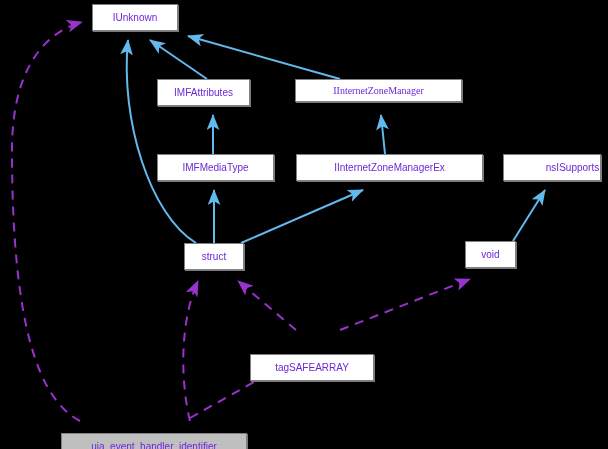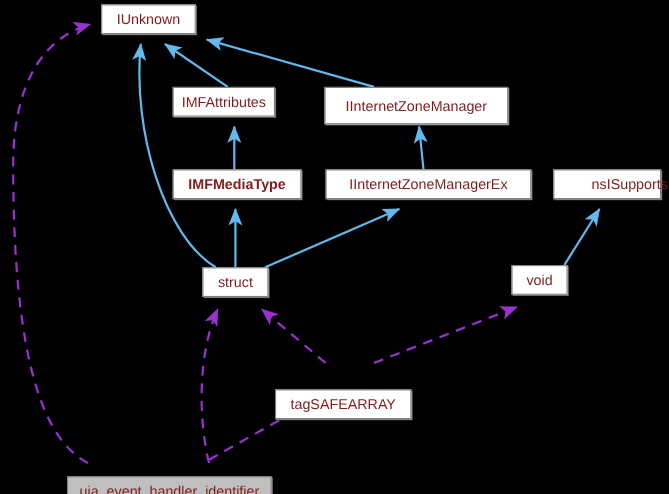--- a/index.html
+++ b/index.html
@@ -9,22 +9,22 @@
     background:#000000;
     font-family:"Liberation Sans","DejaVu Sans",sans-serif;
     overflow:hidden;
   }
   #edges{position:absolute;left:0;top:0;width:608px;height:449px;}
   .node{
     position:absolute;
     box-sizing:border-box;
     border:1px solid #808080;
     background:#ffffff;
-    color:#7f1d1d;
-    font-size:13px;
+    color:#6d28d9;
+    font-size:10px;
     line-height:1;
     display:flex;
     align-items:center;
     justify-content:center;
     white-space:nowrap;
     box-shadow:1px 1px 0 0 #7a7a7a;
     z-index:5;
   }
   .node.current{
     background:#bfbfbf;
@@ -74,25 +74,25 @@
   </svg>
 
   <div class="node" style="left:92px;top:4px;width:86px;height:27px;">
     <span class="node-label">IUnknown</span>
   </div>
 
   <div class="node" style="left:157px;top:79px;width:93px;height:27px;">
     <span class="node-label">IMFAttributes</span>
   </div>
 
-  <div class="node" style="left:295px;top:79px;width:167px;height:34px;">
+  <div class="node" style="left:295px;top:79px;width:167px;height:23px;font-family:Liberation Serif, serif;">
     <span class="node-label">IInternetZoneManager</span>
   </div>
 
-  <div class="node" style="left:157px;top:154px;width:117px;height:27px;font-weight:bold;">
+  <div class="node" style="left:157px;top:154px;width:117px;height:27px;">
     <span class="node-label">IMFMediaType</span>
   </div>
 
   <div class="node" style="left:296px;top:154px;width:187px;height:27px;">
     <span class="node-label">IInternetZoneManagerEx</span>
   </div>
 
   <div class="node" style="left:503px;top:154px;width:98px;height:27px;padding-left:41px;">
     <span class="node-label">nsISupports</span>
   </div>

